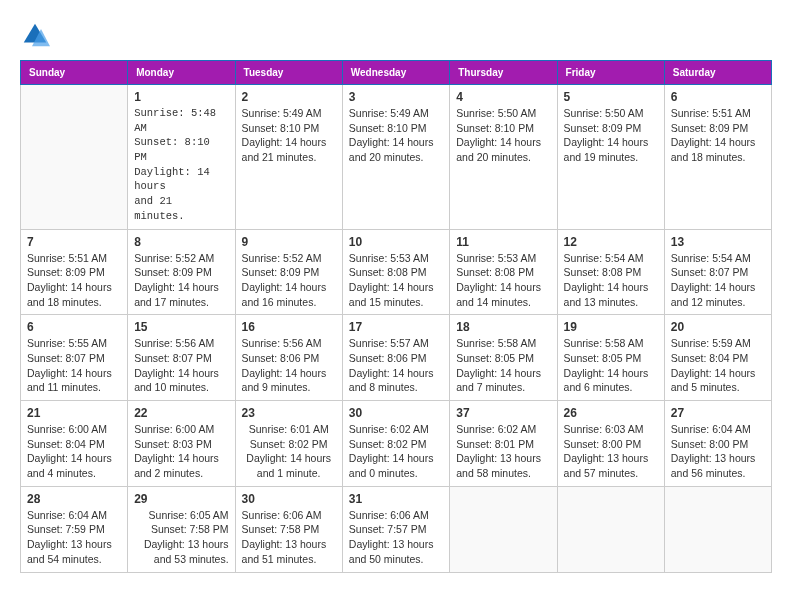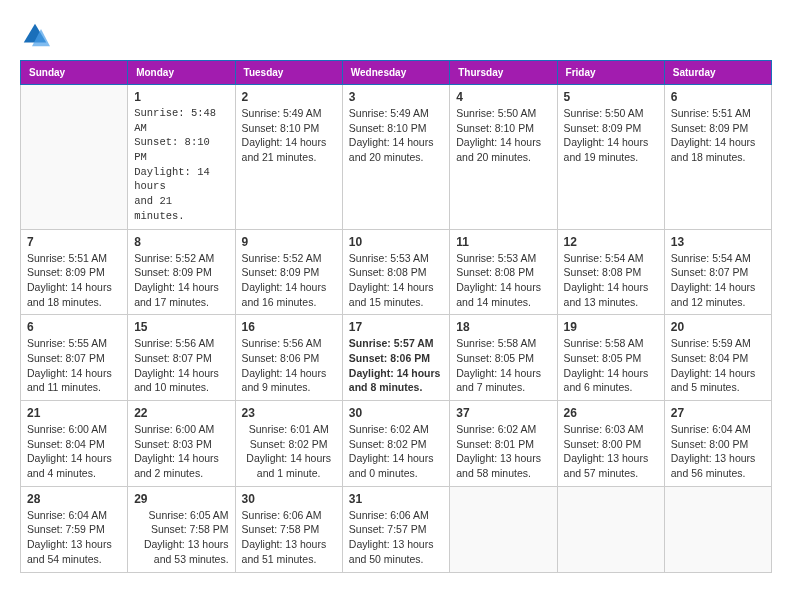--- a/index.html
+++ b/index.html
@@ -236,21 +236,21 @@
         </td>
         <td>
           <span class="day-number">16</span>
           <div class="day-info" style="white-space: pre-line;">Sunrise: 5:56 AM
 Sunset: 8:06 PM
 Daylight: 14 hours
 and 9 minutes.</div>
         </td>
         <td>
           <span class="day-number">17</span>
-          <div class="day-info" style="white-space: pre-line; font-weight: bold;">Sunrise: 5:57 AM
+          <div class="day-info" style="white-space: pre-line;">Sunrise: 5:57 AM
 Sunset: 8:06 PM
 Daylight: 14 hours
 and 8 minutes.</div>
         </td>
         <td>
           <span class="day-number">18</span>
           <div class="day-info" style="white-space: pre-line;">Sunrise: 5:58 AM
 Sunset: 8:05 PM
 Daylight: 14 hours
 and 7 minutes.</div>

